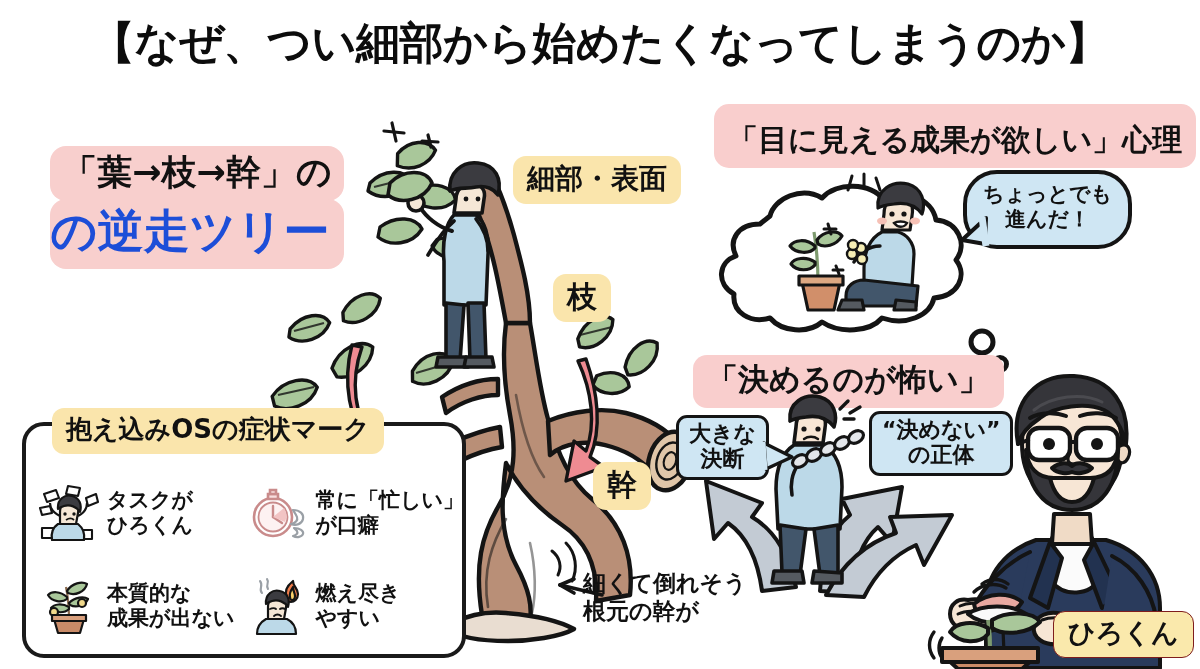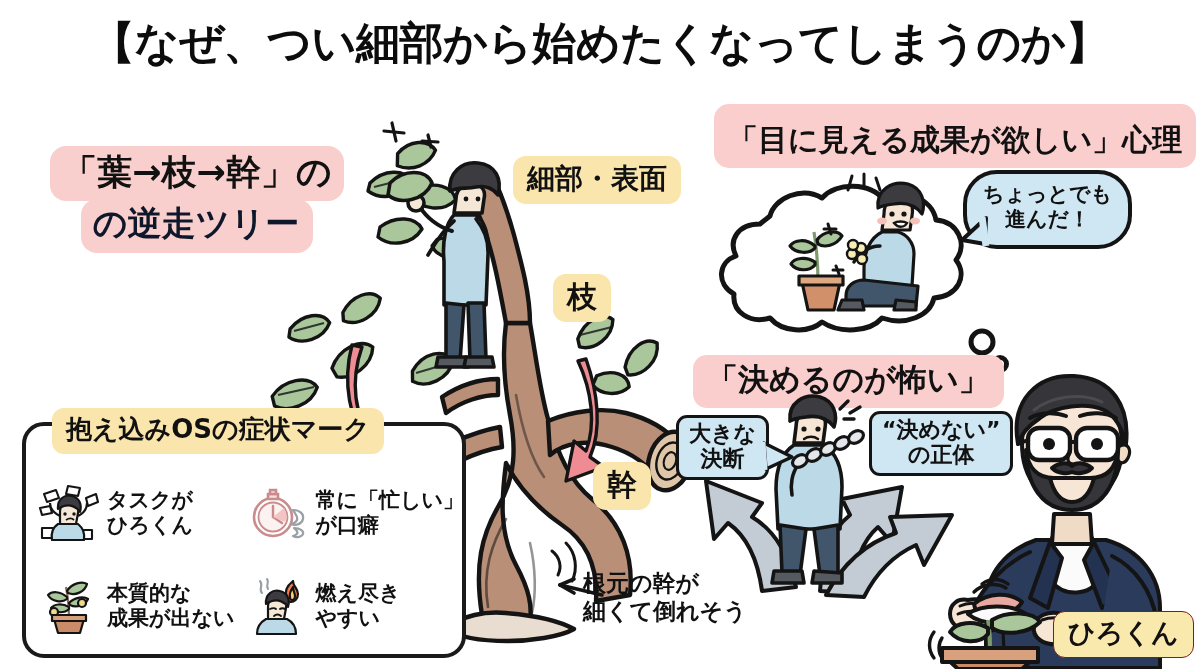--- a/index.html
+++ b/index.html
@@ -38,21 +38,21 @@
   .chip-yellow{background:#fae5ac;}
 
   
   #pink-left{left:42px;top:146px;width:310px;text-align:center;}
   #pink-left .l1{
     display:inline-block;background:#f8cfcd;border-radius:16px;
     padding:3px 12px 5px 12px;font-size:35px;font-weight:700;color:#111;
   }
   #pink-left .l2{
     display:inline-block;background:#f8cfcd;border-radius:16px;
-    padding:2px 14px 6px 12px;font-size:34px;font-weight:700;color:#0f172a;
+    padding:2px 14px 6px 0;font-size:46px;font-weight:700;color:#1d4ed8;
     margin-top:-2px;
   }
 
   
   #lbl-detail{left:513px;top:156px;padding:6px 14px 9px;font-size:28px;border-radius:13px;}
   #lbl-branch{left:553px;top:274px;padding:5px 14px 8px;font-size:30px;border-radius:13px;}
   #lbl-trunk{left:593px;top:462px;padding:5px 14px 8px;font-size:30px;border-radius:13px;}
 
   
   #pink-psych{
@@ -244,22 +244,22 @@
   <div class="abs" id="pink-left">
     <div><span class="l1">「葉→枝→幹」の</span></div>
     <div><span class="l2">の逆走ツリー</span></div>
   </div>
 
   <div class="abs chip chip-yellow" id="lbl-detail">細部・表面</div>
   <div class="abs chip chip-yellow" id="lbl-branch">枝</div>
   <div class="abs chip chip-yellow" id="lbl-trunk">幹</div>
 
   <div class="abs" id="tree-note">
+    <div>細くて倒れそう</div>
     <div>根元の幹が</div>
-    <div>細くて倒れそう</div>
   </div>
 
   <div class="abs" id="symptom-card">
     <div class="sym-grid">
 
       <div class="sym">
         <div class="ico">
           <svg width="62" height="62" viewBox="0 0 62 62">
             <g stroke="#141414" stroke-width="2.1" fill="#fff" stroke-linejoin="round">
               <path d="M6 12 L18 8 L21 16 L9 20 Z"></path>

